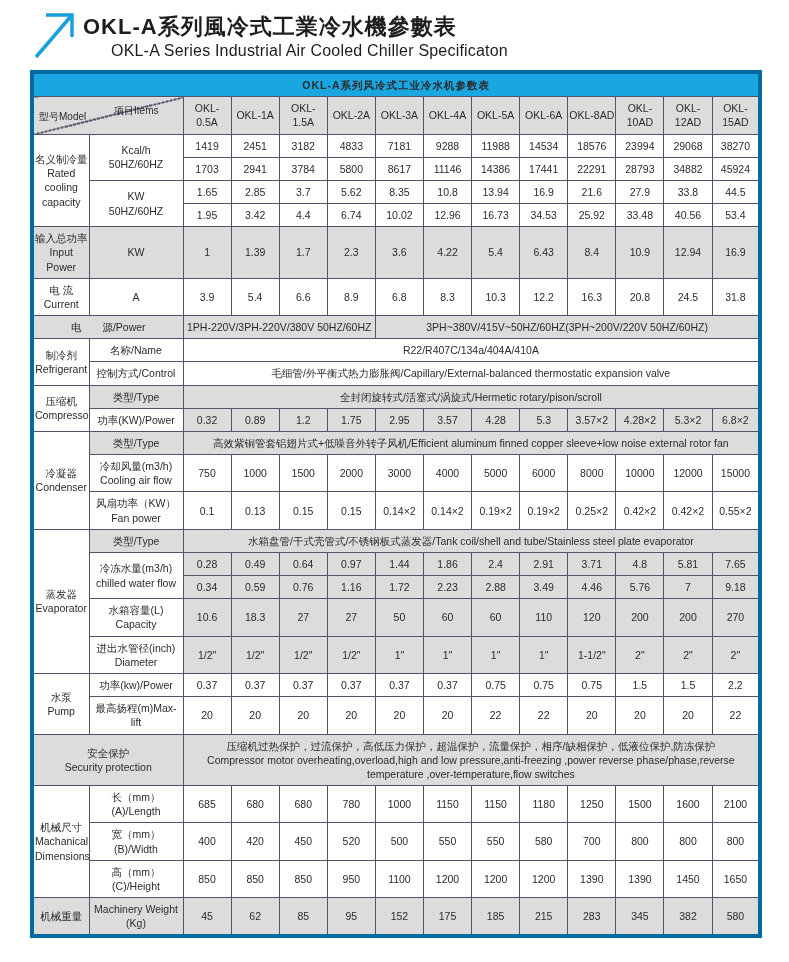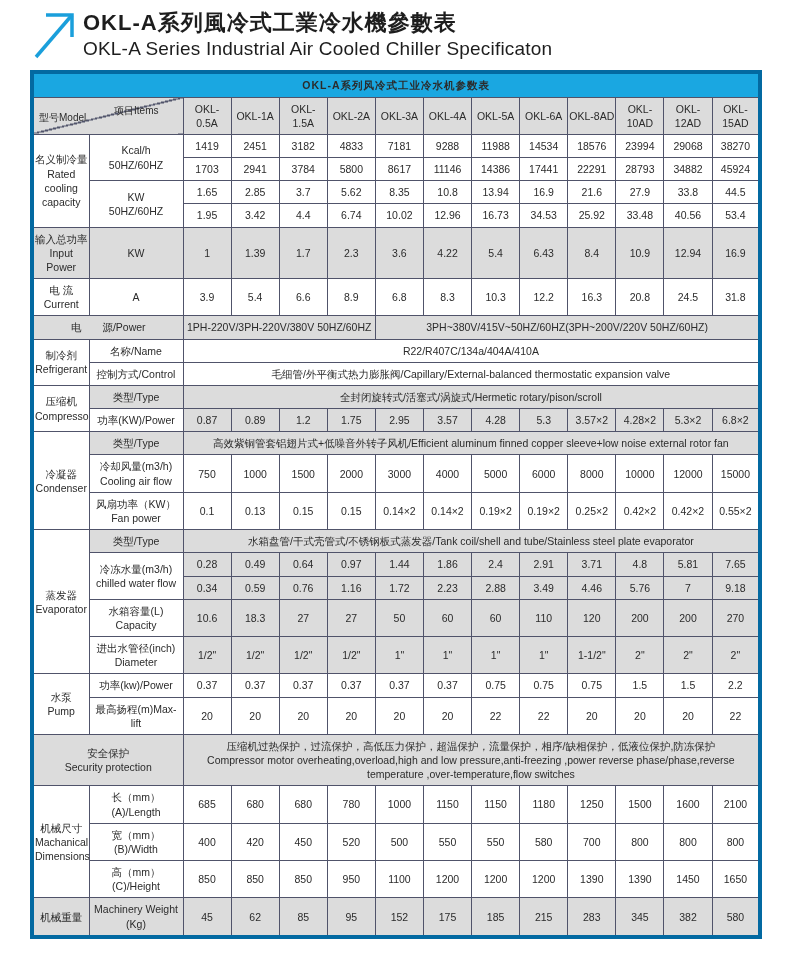--- a/index.html
+++ b/index.html
@@ -6,21 +6,21 @@
   body{
     width:789px;height:962px;
     font-family:"Liberation Sans","DejaVu Sans",sans-serif;
     color:#2b2b2b;
     -webkit-font-smoothing:antialiased;
   }
   
   .page-header{display:flex;align-items:flex-end;padding:10px 0 0 30px;}
   .logo{width:46px;height:50px;flex:0 0 46px;margin-right:7px;}
   .titles h1{margin:0;font-size:22px;font-weight:bold;letter-spacing:1px;color:#1d1d1d;line-height:1.2;}
-  .titles .sub{font-size:19px;color:#1d1d1d;margin-top:2px;letter-spacing:.2px;}
+  .titles .sub{font-size:16px;color:#1d1d1d;margin-top:2px;letter-spacing:.2px;margin-left:28px;}
   
   table.spec{border-collapse:collapse;table-layout:fixed;width:729px;margin:10px 0 0 30px;border:4px solid #0369a1;}
   table.spec td{
     border:1px solid #50536a;
     font-size:10.5px;line-height:1.35;
     text-align:center;vertical-align:middle;
     padding:4px 1px;white-space:pre-line;
     color:#2b2b2b;overflow:hidden;
   }
   td.banner{background:#1aa7e1;color:#ffffff;font-size:17px;font-weight:bold;padding:6px 2px;letter-spacing:1px;}
@@ -196,21 +196,21 @@
         <td class="val" colspan="12">毛细管/外平衡式热力膨胀阀/Capillary/External-balanced thermostatic expansion valve</td>
       </tr>
       <tr>
         <td class="cat" rowspan="2">压缩机
 Compressor</td>
         <td class="item shade" rowspan="1">类型/Type</td>
         <td class="val shade" colspan="12">全封闭旋转式/活塞式/涡旋式/Hermetic rotary/pison/scroll</td>
       </tr>
       <tr>
         <td class="item" rowspan="1">功率(KW)/Power</td>
-        <td class="val shade">0.87</td>
+        <td class="val shade">0.32</td>
         <td class="val shade">0.89</td>
         <td class="val shade">1.2</td>
         <td class="val shade">1.75</td>
         <td class="val shade">2.95</td>
         <td class="val shade">3.57</td>
         <td class="val shade">4.28</td>
         <td class="val shade">5.3</td>
         <td class="val shade">3.57×2</td>
         <td class="val shade">4.28×2</td>
         <td class="val shade">5.3×2</td>

